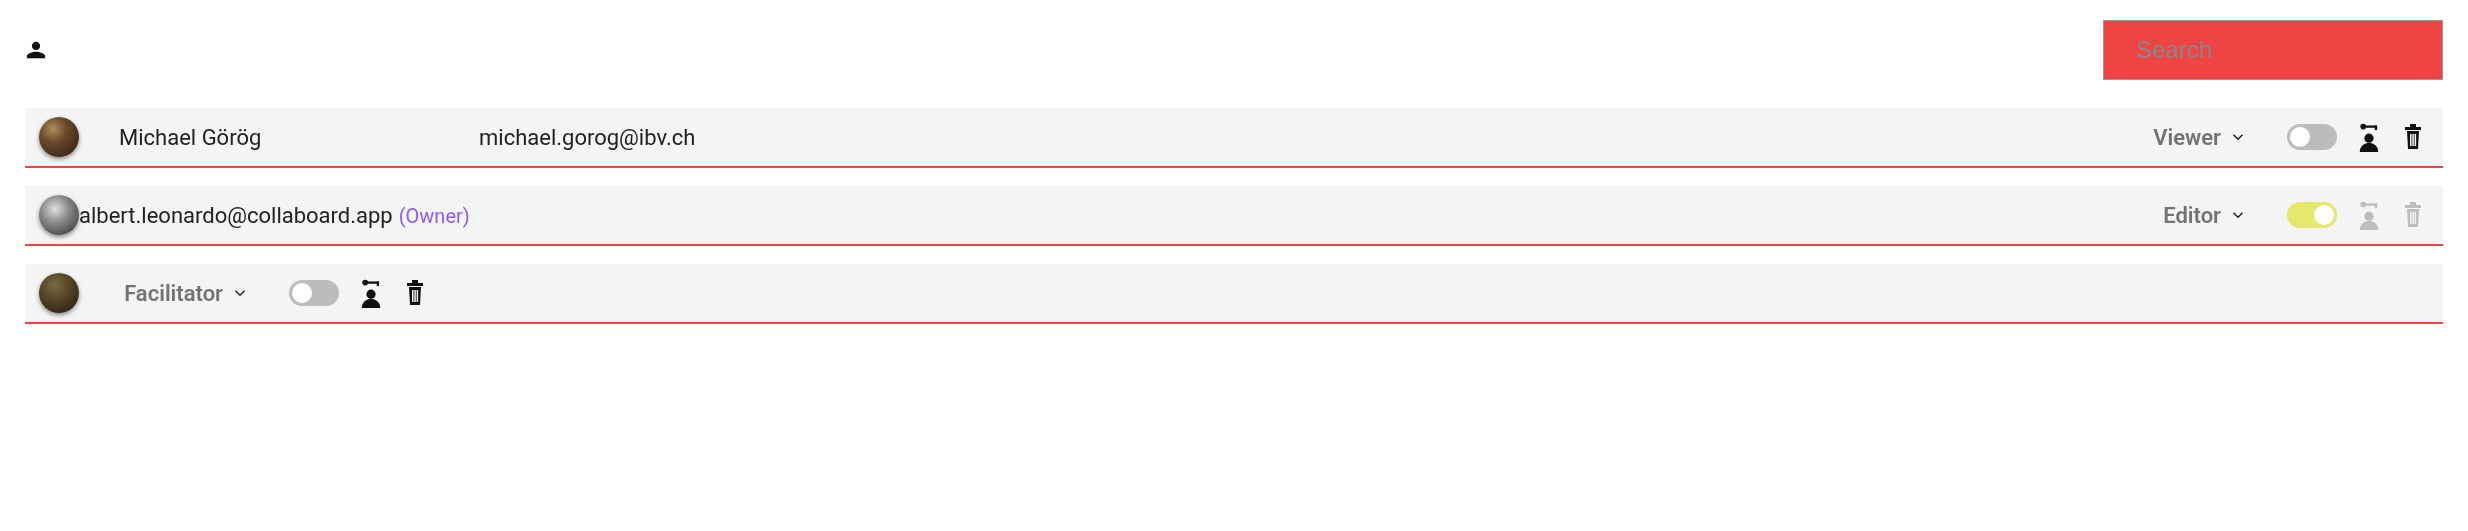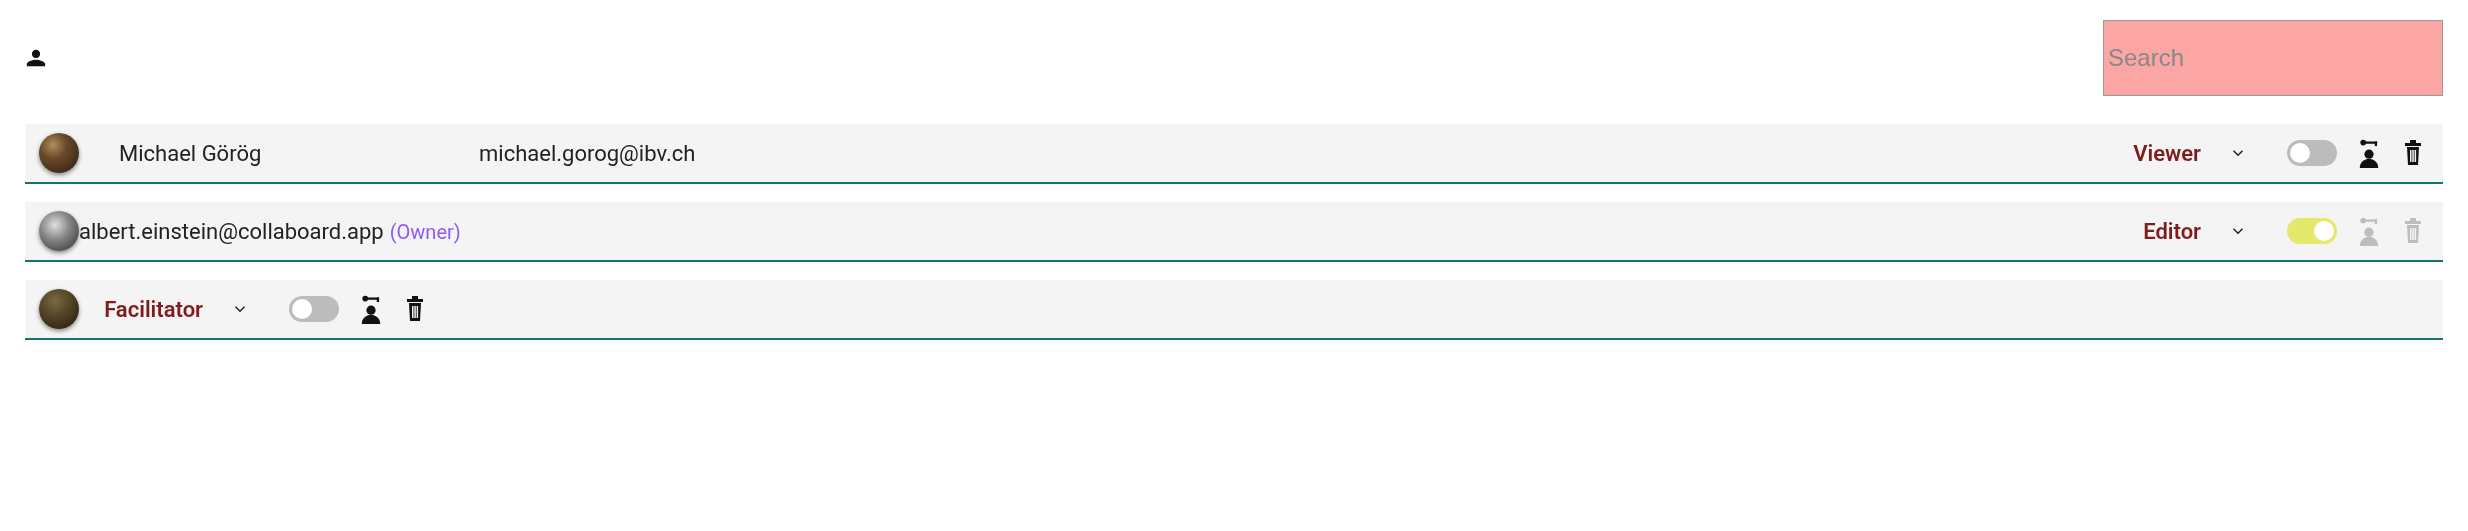--- a/index.html
+++ b/index.html
@@ -27,41 +27,41 @@
     height: 22px;
     fill: #111;
   }
   .title-text {
     font-size: 30px;
     font-weight: 300;
     color: #555;
   }
   .search-box {
     width: 340px;
-    height: 76px;
+    height: 60px;
     border: 1px solid #999;
     font-size: 24px;
-    padding: 0 4px;
+    padding: 0 32px;
     color: #333;
     outline: none;
-    background: #fca5a5;
+    background: #ef4444;
   }
   .search-box::placeholder {
     color: #888;
   }
   .user-list {
     display: flex;
     flex-direction: column;
     gap: 18px;
   }
   .user-row {
     display: flex;
     align-items: center;
     background: #f4f4f4;
-    border-bottom: 2px solid #0f766e;
+    border-bottom: 2px solid #ef4444;
     height: 60px;
     padding: 0 18px 0 14px;
   }
   .avatar {
     width: 40px;
     height: 40px;
     border-radius: 50%;
     box-shadow: 0 2px 4px rgba(0,0,0,0.45);
     display: flex;
     align-items: center;
@@ -83,24 +83,24 @@
     color: #222;
   }
   .owner-tag {
     font-size: 20px;
     color: #8b5cf6;
     margin-left: 6px;
   }
   .col-role {
     display: flex;
     align-items: center;
-    gap: 28px;
+    gap: 8px;
     font-size: 22px;
     font-weight: 600;
-    color: #7f1d1d;
+    color: #737373;
     min-width: 170px;
     justify-content: flex-end;
     cursor: pointer;
   }
   .chevron {
     width: 18px;
     height: 18px;
     stroke: #222;
     stroke-width: 2;
     fill: none;
@@ -193,21 +193,21 @@
           <rect x="9" y="1" width="6" height="3"></rect>
           <path d="M6 8 L18 8 L17 26 L7 26 Z"></path>
           <rect x="9" y="11" width="1.5" height="12" fill="#f4f4f4"></rect>
           <rect x="11.3" y="11" width="1.5" height="12" fill="#f4f4f4"></rect>
           <rect x="13.6" y="11" width="1.5" height="12" fill="#f4f4f4"></rect>
         </svg>
       </div>
     </div>
     <div class="user-row">
       <div class="avatar" style="background: radial-gradient(circle at 40% 35%, rgb(224, 224, 224) 0%, rgb(136, 136, 136) 40%, rgb(43, 43, 43) 100%);"></div>
-      <div class="col-email"><span>albert.einstein@collaboard.app</span><span class="owner-tag">(Owner)</span></div>
+      <div class="col-email"><span>albert.leonardo@collaboard.app</span><span class="owner-tag">(Owner)</span></div>
       <div class="col-role">
         <span>Editor</span>
         <svg viewBox="0 0 24 24" class="chevron">
           <polyline points="6 9 12 15 18 9"></polyline>
         </svg>
       </div>
       <div class="col-actions">
         <div class="toggle on">
           <div class="knob"></div>
         </div>

